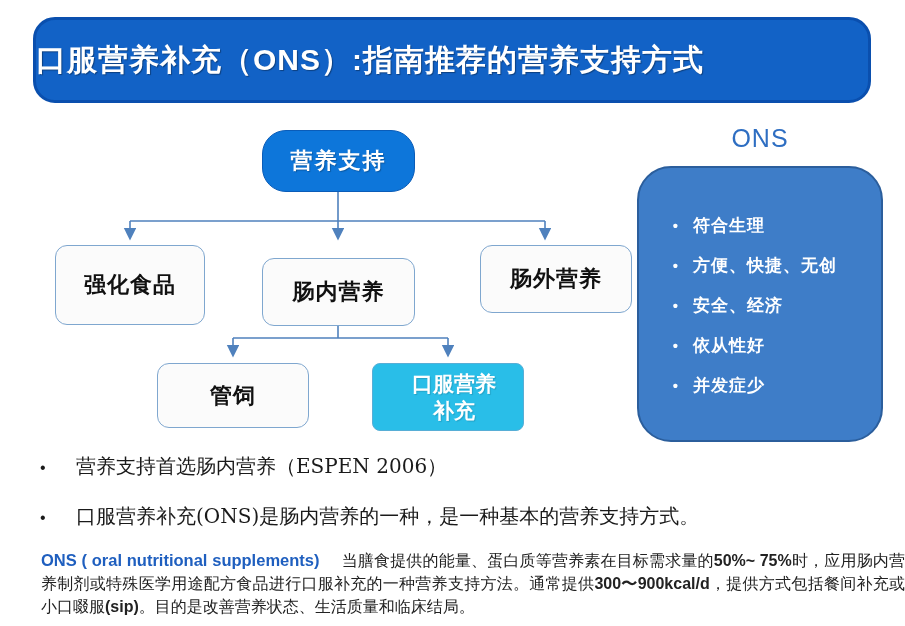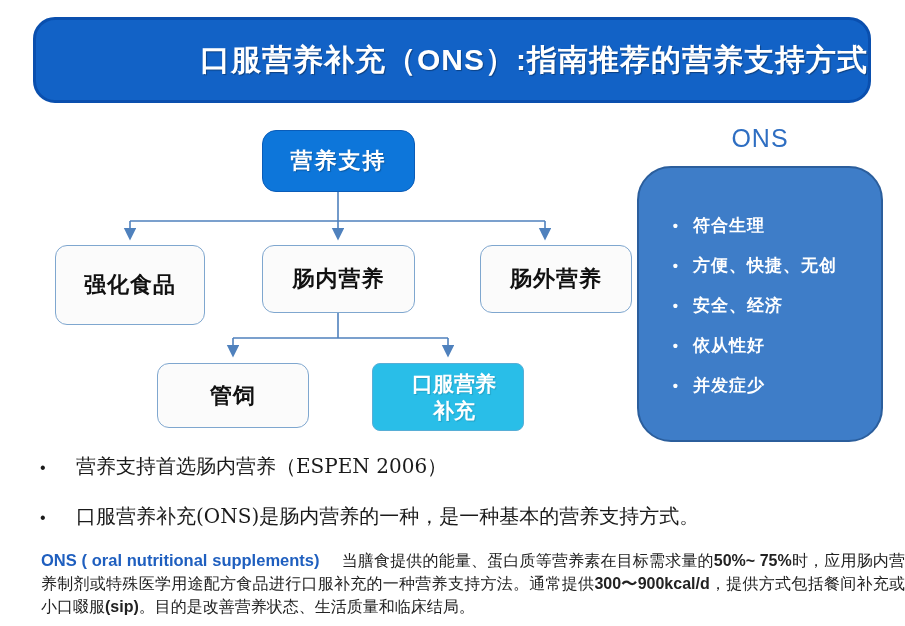--- a/index.html
+++ b/index.html
@@ -15,21 +15,21 @@
   }
 
   
   .banner {
     position: absolute;
     left: 33px; top: 17px;
     width: 838px; height: 86px;
     background: #1262c6;
     border: 3px solid #0a4fae;
     border-radius: 22px;
-    display: flex; align-items: center; justify-content: flex-end;
+    display: flex; align-items: center; justify-content: flex-start;
   }
   .banner .title-text {
     color: #ffffff;
     font-size: 30px;
     font-weight: bold;
     letter-spacing: 1px;
     text-shadow: 1px 1px 1px rgba(0,0,0,0.35);
     white-space: nowrap;
   }
 
@@ -38,35 +38,35 @@
 
   .node {
     position: absolute;
     display: flex; align-items: center; justify-content: center;
     text-align: center;
   }
   .node-root {
     left: 262px; top: 130px; width: 153px; height: 62px;
     background: #0d76da;
     border: 1px solid #0a5cb8;
-    border-radius: 14px;
+    border-radius: 24px;
     color: #ffffff; font-size: 22px; font-weight: bold;
     letter-spacing: 2px;
     text-shadow: 1px 1px 1px rgba(0,0,0,0.25);
   }
   .node-plain {
     background: #fbfbfb;
     border: 1px solid #7fa7cf;
     border-radius: 12px;
     color: #111111; font-size: 22px; font-weight: bold;
     font-family: "DejaVu Serif", "Liberation Serif", serif;
     letter-spacing: 1px;
   }
   .node-l2a { left: 55px;  top: 245px; width: 150px; height: 80px; }
-  .node-l2b { left: 262px; top: 245px; width: 153px; height: 68px; }
+  .node-l2b { left: 262px; top: 258px; width: 153px; height: 68px; }
   .node-l2c { left: 480px; top: 245px; width: 152px; height: 68px; }
   .node-l3a { left: 157px; top: 363px; width: 152px; height: 65px; }
   .node-highlight {
     left: 372px; top: 363px; width: 152px; height: 68px;
     background: #29bee8;
     border: 1px solid #57aed6;
     border-radius: 8px;
     color: #ffffff; font-size: 21px; font-weight: bold;
     line-height: 1.3;
     white-space: pre-line;

